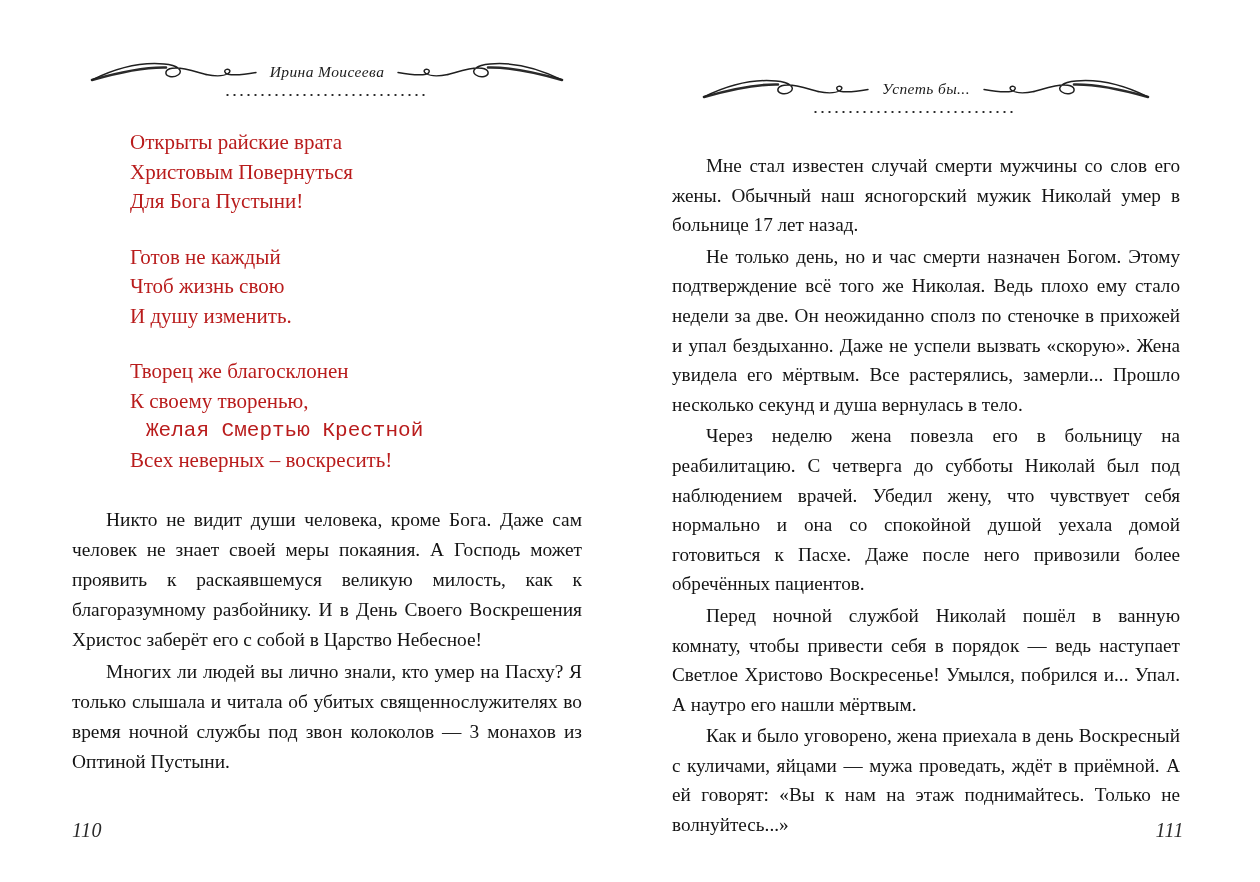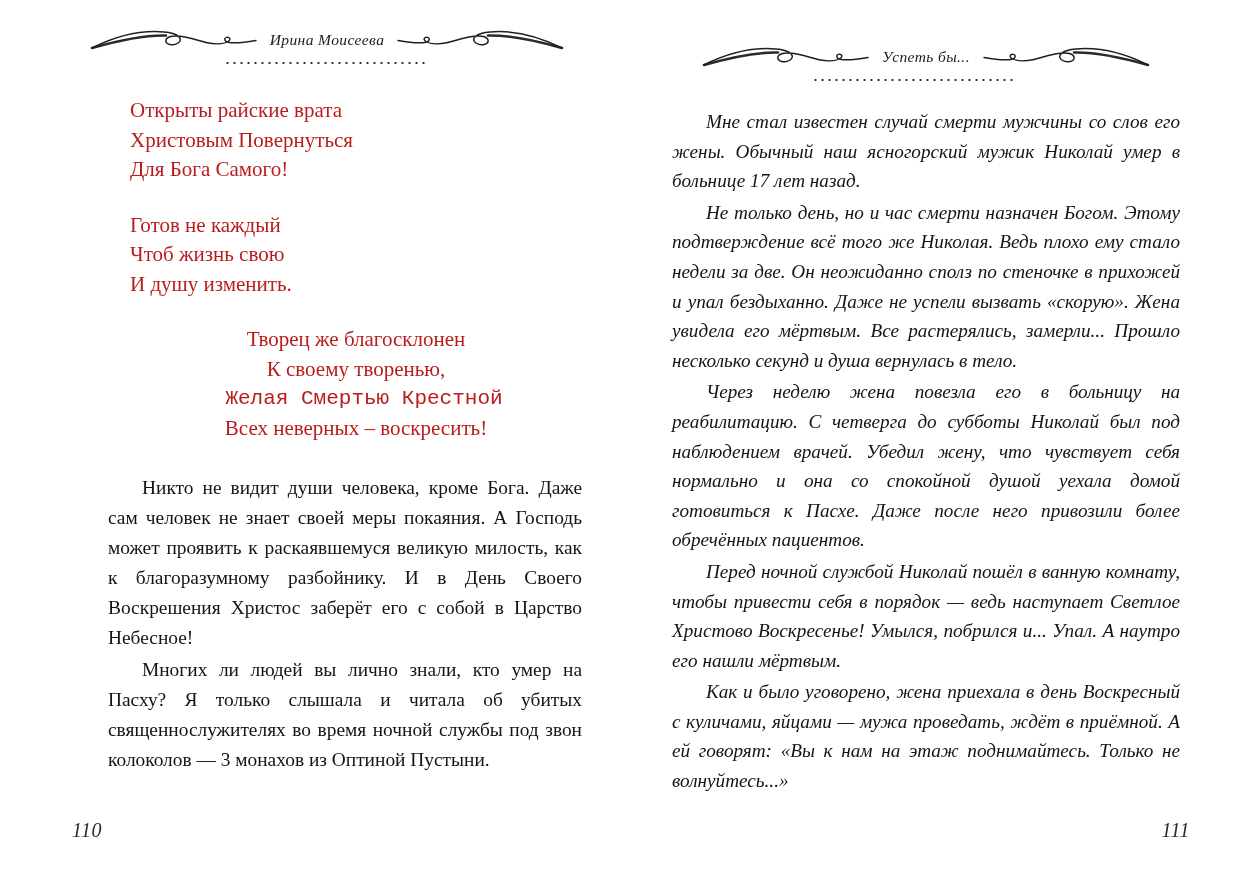--- a/index.html
+++ b/index.html
@@ -28,21 +28,21 @@
     height: 882px;
     box-sizing: border-box;
   }
   .page-left  { padding: 0 48px 0 72px; }
   .page-right { padding: 17px 80px 0 42px; }
 
   
   .header {
     position: relative;
     height: 64px;
-    margin-top: 26px;
+    margin-top: 58px;
   }
   .header-row {
     display: flex;
     align-items: center;
     justify-content: center;
     height: 30px;
     gap: 0px;
   }
   .flourish {
     flex: 0 0 auto;
@@ -77,59 +77,58 @@
     margin-top: 6px;
   }
 
   .poem {
     margin: 0 0 0 0;
     padding-left: 58px;
   }
   .stanza {
     margin-bottom: 26px;
   }
-  .stanza:last-child { margin-bottom: 2px; text-align: center; }
+  .stanza:last-child { margin-bottom: 2px; }
   .verse {
     font-size: 21px;
     line-height: 29.5px;
     white-space: nowrap;
     color: #b91c1c;
   }
   .verse.indent { padding-left: 16px; font-family: Liberation Mono, monospace; }
 
   .prose {
     margin-top: 30px;
-    margin-left: 36px;
   }
   p.para {
     margin: 0 0 2px 0;
     font-size: 19.4px;
     line-height: 30px;
     text-align: justify;
     text-indent: 34px;
     color: #141414;
     hyphens: manual;
   }
   .page-right p.para {
     font-size: 19.2px;
     line-height: 29.6px;
   }
-  .page-right .content { margin-top: 0; font-style: italic; }
+  .page-right .content { margin-top: 12px; }
 
   
   .folio {
     position: absolute;
     bottom: 40px;
     font-style: italic;
     font-size: 20px;
     color: #2b2b2b;
     letter-spacing: 0.5px;
   }
   .folio-left  { left: 72px; }
-  .folio-right { right: 70px; }
+  .folio-right { right: 76px; }
 </style>
 </head>
 <body>
 
 <div class="spread">
 
   <div class="page page-left">
 
     <div class="header">
       <div class="header-row">
@@ -156,21 +155,21 @@
       <div class="dotline"></div>
     </div>
 
     <div class="content">
 
       <div class="poem">
 
         <div class="stanza">
           <div class="verse">Открыты райские врата</div>
           <div class="verse">Христовым Повернуться</div>
-          <div class="verse">Для Бога Самого!</div>
+          <div class="verse">Для Бога Пустыни!</div>
         </div>
 
         <div class="stanza">
           <div class="verse">Готов не каждый</div>
           <div class="verse">Чтоб жизнь свою</div>
           <div class="verse">И душу изменить.</div>
         </div>
 
         <div class="stanza">
           <div class="verse">Творец же благосклонен</div>

